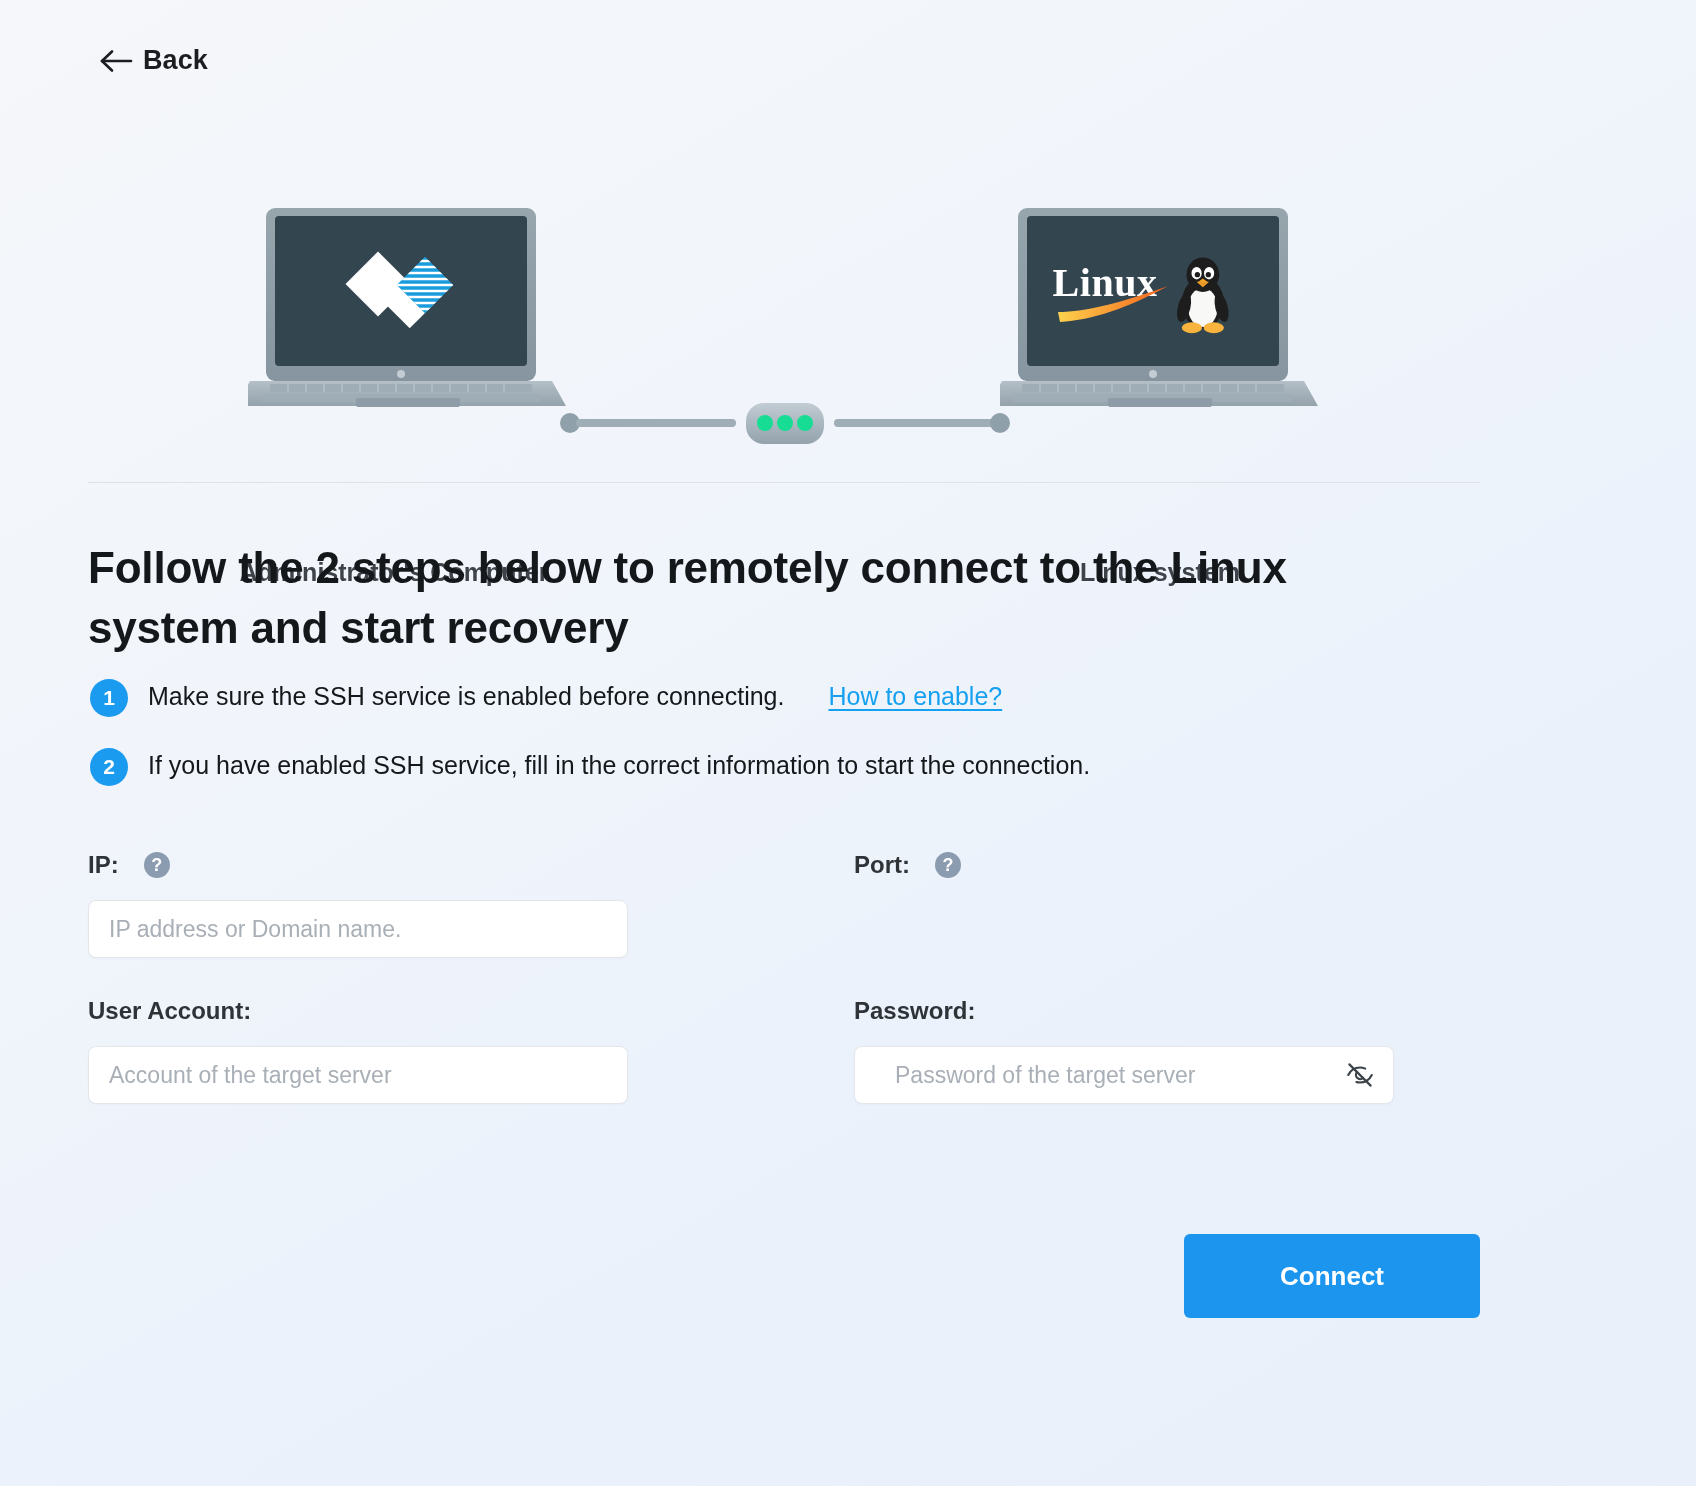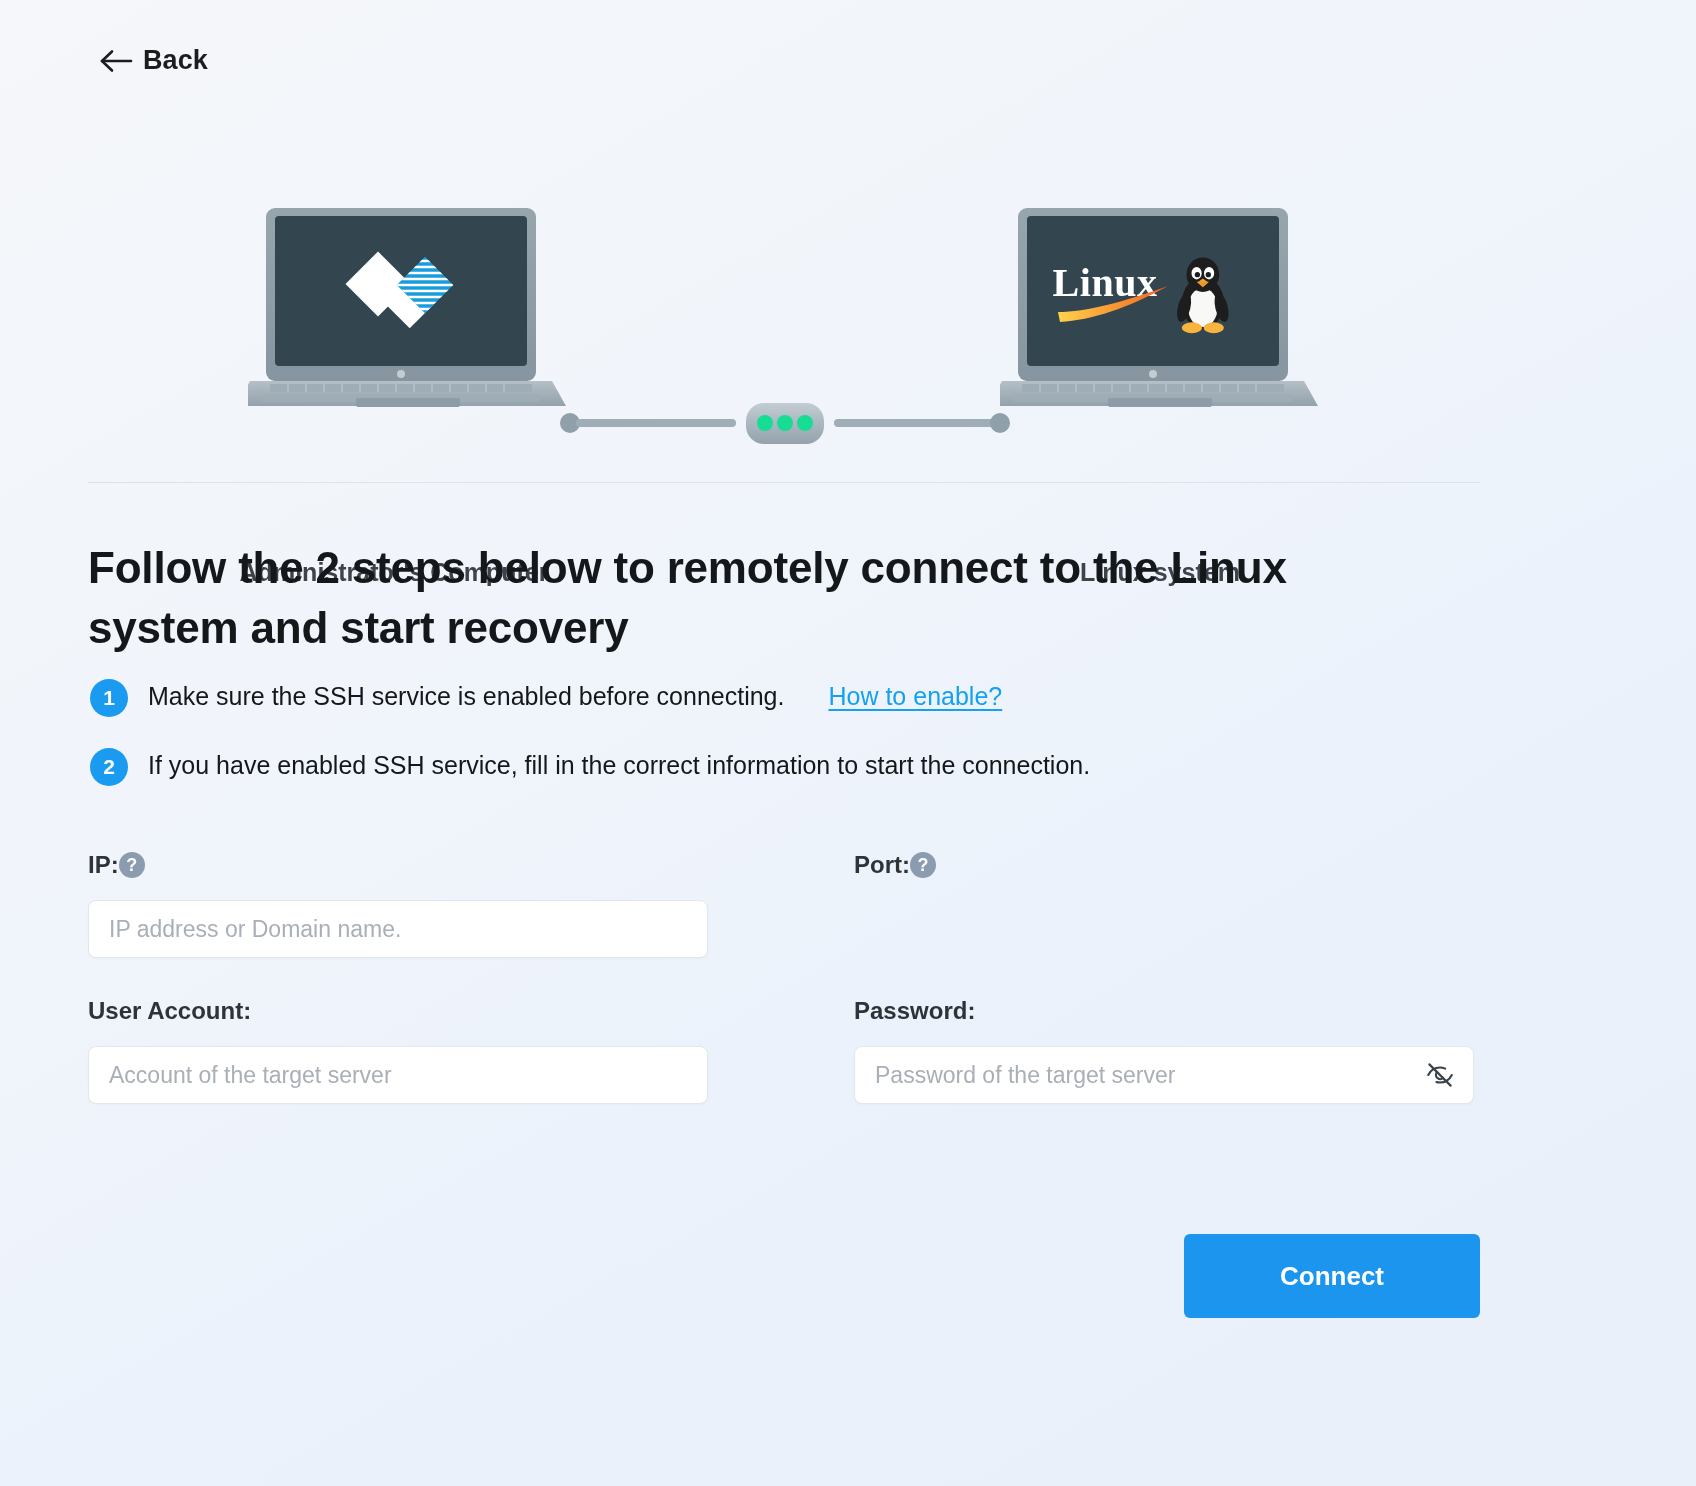--- a/index.html
+++ b/index.html
@@ -78,49 +78,49 @@
     color: #15a0f0; text-decoration: underline;
     text-underline-offset: 4px; cursor: pointer;
     font-size: 25px;
   }
 
   
   .form { position: absolute; left: 88px; top: 850px; width: 1392px; }
   .row { display: flex; gap: 140px; margin-bottom: 38px; }
   .field { width: 626px; }
   .flabel {
-    display: flex; align-items: center; gap: 0;
+    display: flex; align-items: center; gap: 25px;
     font-size: 24px; font-weight: 700; color: #2e3338;
     margin-bottom: 20px; height: 30px;
   }
   .help {
     width: 26px; height: 26px; border-radius: 50%;
     background: #8b9cb0; color: #fff;
     font-size: 18px; font-weight: 700;
     display: flex; align-items: center; justify-content: center;
     cursor: pointer; line-height: 1;
   }
   .inputbox {
     position: relative;
-    width: 620px; height: 58px;
+    width: 540px; height: 58px;
     background: #fff;
     border: 1px solid #e3e7ec;
     border-radius: 8px;
     display: flex; align-items: center;
     box-shadow: 0 1px 2px rgba(30,50,80,.03);
   }
   .inputbox input {
     border: 0; outline: 0; background: transparent;
     width: 100%; height: 100%;
     padding: 0 20px;
     font-family: "Liberation Sans", sans-serif;
     font-size: 23px; color: #24282c;
   }
   .inputbox input::placeholder { color: #a9afb6; }
-  .inputbox input.pw { padding-right: 66px; }
+  .inputbox input.pw { padding-right: 66px; margin-left: 20px; }
   .eye {
     position: absolute; right: 18px; top: 50%;
     transform: translateY(-50%);
     width: 30px; height: 30px; cursor: pointer;
     display: flex; align-items: center; justify-content: center;
   }
 
   
   .connect {
     position: absolute; right: 216px; top: 1234px;

